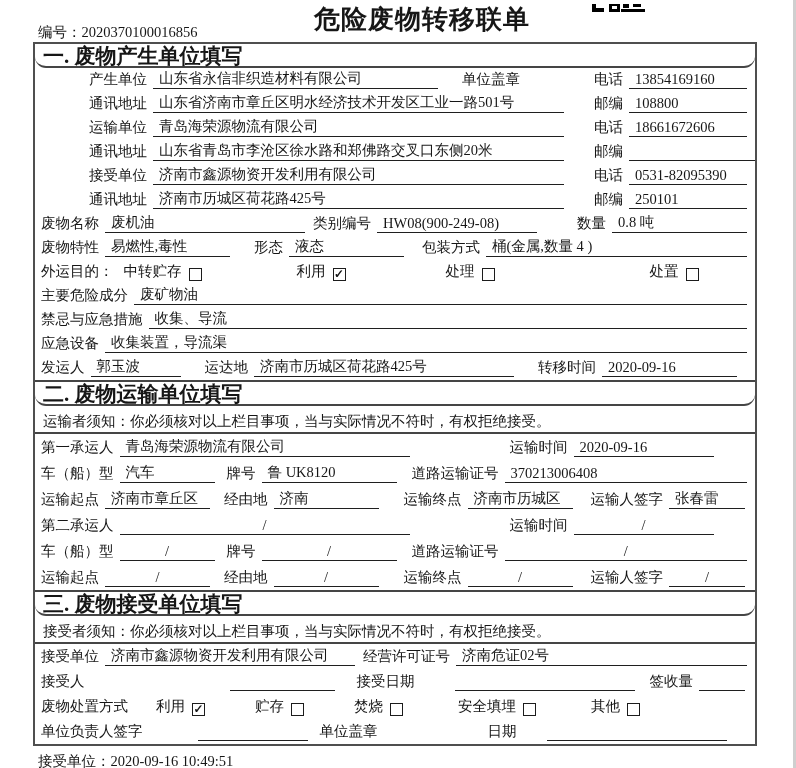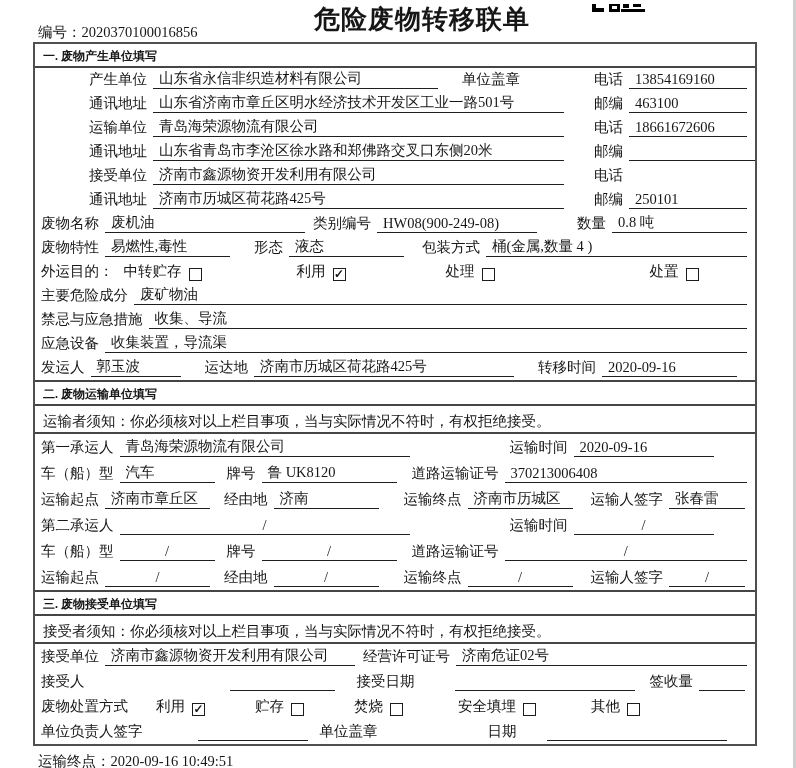--- a/index.html
+++ b/index.html
@@ -10,22 +10,22 @@
     font-size:14.5px; color:#161616; overflow:hidden;
   }
   .page-edge { position:absolute; right:0; top:0; width:3px; height:768px; background:#cfcfcf; }
 
   .doc-number { position:absolute; top:23px; left:38px; white-space:nowrap; }
   .doc-title  { position:absolute; top:2px; left:102px; width:640px; text-align:center;
                 font-size:26px; font-weight:bold; letter-spacing:1px; }
   .qr { position:absolute; top:0; left:592px; }
 
   .form-box { position:absolute; top:42px; left:33px; width:724px; border:2px solid #4f4f4f; background:#fff; }
-  .sec-h  { font-weight:bold; font-size:12px; height:24px; padding:4px 8px 16px;
-            border-bottom:2px solid #454545; line-height:17px; }
+  .sec-h  { font-weight:bold; font-size:21px; height:24px; padding:4px 8px 16px;
+            border-bottom:2px solid #454545; line-height:17px;border-radius:11px; }
   .notice { height:28px; padding:7px 8px 0; border-bottom:2px solid #454545; line-height:17px; }
   .sep    { height:2px; border-top:1px solid #454545; border-bottom:1px solid #454545; }
 
   .row { display:flex; align-items:flex-end; height:24px; padding:0 6px 3px 6px; overflow:hidden; }
   .row.h26 { height:26px;align-items:flex-end; }
   .row.h25 { height:25px; }
 
   .lbl { white-space:nowrap; flex:0 0 auto; }
   .u   { border-bottom:1px solid #1f1f1f; padding:0 2px 0 6px; white-space:nowrap;
          flex:0 0 auto; min-height:18px; margin-left:6px; }
@@ -84,21 +84,21 @@
     <span class="lbl">电话</span>
     <span class="u fill">13854169160</span>
   </div>
 
   <div class="row">
     <div class="lg">
       <span class="lbl">通讯地址</span>
       <span class="u lgfill">山东省济南市章丘区明水经济技术开发区工业一路501号</span>
     </div>
     <span class="lbl">邮编</span>
-    <span class="u fill">463100</span>
+    <span class="u fill">108800</span>
   </div>
 
   <div class="row">
     <div class="lg">
       <span class="lbl">运输单位</span>
       <span class="u lgfill">青岛海荣源物流有限公司</span>
     </div>
     <span class="lbl">电话</span>
     <span class="u fill">18661672606</span>
   </div>
@@ -111,20 +111,21 @@
     <span class="lbl">邮编</span>
     <span class="u w130"></span>
   </div>
 
   <div class="row">
     <div class="lg">
       <span class="lbl">接受单位</span>
       <span class="u lgfill">济南市鑫源物资开发利用有限公司</span>
     </div>
     <span class="lbl">电话</span>
+    <span class="u fill">0531-82095390</span>
   </div>
 
   <div class="row">
     <div class="lg">
       <span class="lbl">通讯地址</span>
       <span class="u lgfill">济南市历城区荷花路425号</span>
     </div>
     <span class="lbl">邮编</span>
     <span class="u fill">250101</span>
   </div>
@@ -279,16 +280,16 @@
     <span class="lbl">单位负责人签字</span>
     <span class="u w110 ml55"></span>
     <span class="lbl ml12">单位盖章</span>
     <span class="lbl ml110">日期</span>
     <span class="u fill ml30 mr22"></span>
   </div>
 
 </div>
 
 <div class="print-time">
-  <span>运输终点：</span><span>2020-09-16 10:49:51</span>
+  <span>接受单位：</span><span>2020-09-16 10:49:51</span>
 </div>
 
 <div class="page-edge"></div>
 
 </body></html>

